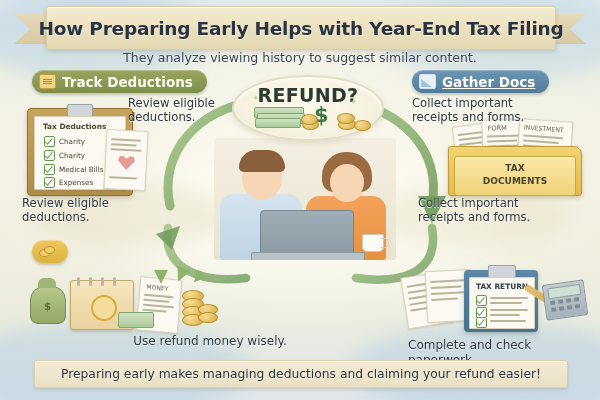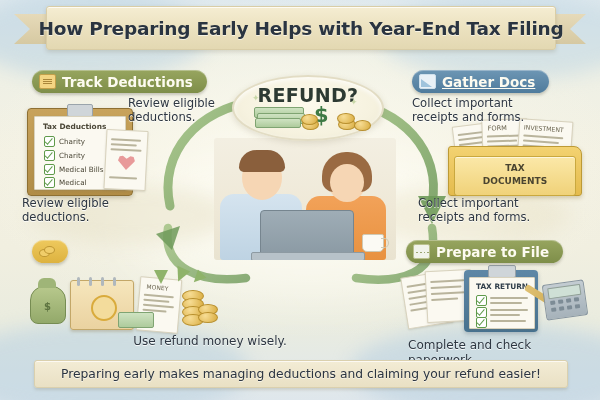--- a/index.html
+++ b/index.html
@@ -164,20 +164,21 @@
   <div class="wash w4"></div>
   <div class="wash w5"></div>
   <div class="wash w6"></div>
   <div class="wash w7"></div>
 
   <div class="ribbon-tail tail-l"></div>
   <div class="ribbon-tail tail-r"></div>
   <div class="ribbon">
     <h1>How Preparing Early Helps with Year-End Tax Filing</h1>
   </div>
+  <div class="subtitle">They analyze viewing history to suggest similar content.</div>
 
   <svg class="cycle" viewBox="0 0 300 210">
     <defs>
       <linearGradient id="ag" x1="0" y1="0" x2="1" y2="1">
         <stop offset="0%" stop-color="#9dbf7e"></stop>
           <stop offset="100%" stop-color="#6f9a5a"></stop>
       </linearGradient>
     </defs>
 
     <path d="M20,128 C8,74 50,30 104,24" fill="none" stroke="url(#ag)" stroke-width="9" stroke-linecap="round" opacity=".85"></path>
@@ -244,21 +245,21 @@
          border:1px solid #9aa4ab;border-radius:2px;"></div>
     <div class="paper" style="left:7px;top:12px;width:90px;height:72px;">
       <div class="tiny" style="left:8px;top:5px;font-size:7.4px;font-weight:bold;">Tax Deductions</div>
       <div class="chk" style="left:9px;top:19px;"></div>
       <div class="tiny" style="left:24px;top:20px;font-size:7.2px;">Charity</div>
       <div class="chk" style="left:9px;top:33px;"></div>
       <div class="tiny" style="left:24px;top:34px;font-size:7.2px;">Charity</div>
       <div class="chk" style="left:9px;top:47px;"></div>
       <div class="tiny" style="left:24px;top:48px;font-size:7.2px;">Medical Bills</div>
       <div class="chk" style="left:9px;top:60px;"></div>
-      <div class="tiny" style="left:24px;top:61px;font-size:7.2px;">Medical</div>
+      <div class="tiny" style="left:24px;top:61px;font-size:7.2px;">Expenses</div>
     </div>
     <div class="paper" style="left:78px;top:26px;width:40px;height:58px;transform:rotate(3deg);">
       <div class="line" style="left:4px;top:8px;width:30px;"></div>
       <div class="line" style="left:4px;top:13px;width:26px;"></div>
       <div class="line" style="left:4px;top:18px;width:31px;"></div>
       <div class="line" style="left:4px;top:46px;width:28px;"></div>
       <div style="position:absolute;left:12px;top:24px;width:17px;height:15px;background:#e89a9a;
            clip-path:polygon(50% 100%,0 38%,9% 10%,28% 6%,50% 24%,72% 6%,91% 10%,100% 38%);"></div>
     </div>
   </div>
@@ -348,29 +349,20 @@
     <div style="position:absolute;left:148px;top:-4px;width:0;height:0;
          border-left:7px solid transparent;border-right:7px solid transparent;border-top:14px solid #8fb36a;
          transform:rotate(24deg);"></div>
     <div style="position:absolute;left:166px;top:0;width:0;height:0;
          border-left:6px solid transparent;border-right:6px solid transparent;border-top:12px solid #8fb36a;
          transform:rotate(44deg);"></div>
   </div>
 
   <div class="cap" id="cap-bl">Use refund money wisely.</div>
 
-  <div class="pill" id="pill-file">
-    <span class="glyph g-docs">
-      <i></i>
-        <i></i>
-        <i></i>
-        <i></i>
-    </span>
-    <span>Prepare to File</span>
-  </div>
 
   <div class="scene" style="left:404px;top:268px;width:186px;height:70px;">
     <div class="paper" style="left:0;top:6px;width:44px;height:50px;transform:rotate(-9deg);">
       <div class="line" style="left:4px;top:8px;width:34px;"></div>
       <div class="line" style="left:4px;top:14px;width:30px;"></div>
       <div class="line" style="left:4px;top:20px;width:35px;"></div>
       <div class="line" style="left:4px;top:26px;width:28px;"></div>
       <div class="line" style="left:4px;top:32px;width:33px;"></div>
     </div>
     <div class="paper" style="left:22px;top:2px;width:44px;height:50px;transform:rotate(-3deg);">

